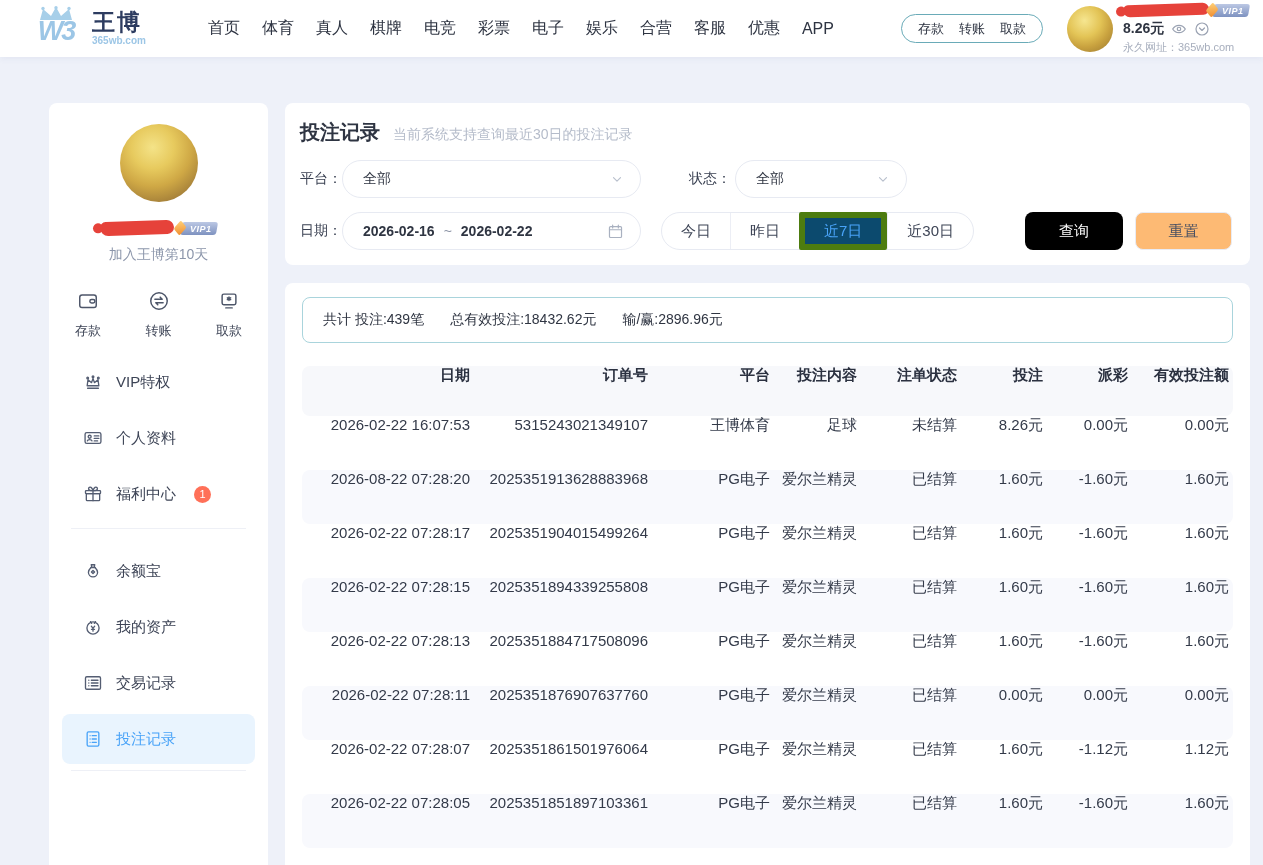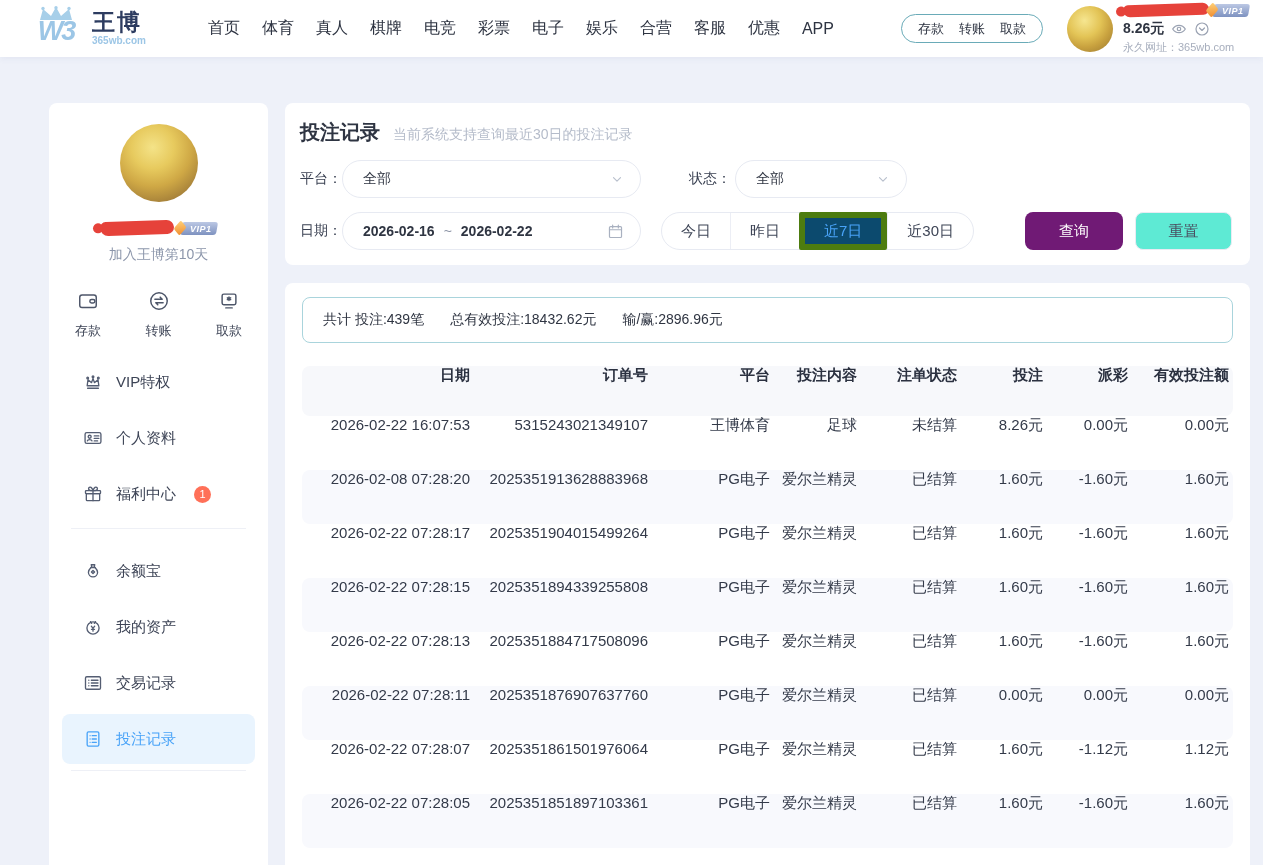--- a/index.html
+++ b/index.html
@@ -83,22 +83,22 @@
   .gap-status { margin-left:48px; }
   .date-pill { width:299px; font-weight:600; gap:9px; }
   .date-pill .cal { margin-left:auto; color:#a9b1c0; }
   .range-group { display:flex; align-items:stretch; height:38px; border:1px solid #e7eaf2; border-radius:19px;
                  margin-left:20px; overflow:visible; }
   .range-btn { display:flex; align-items:center; padding:0 19px; font-size:15px; color:#3f4657; cursor:pointer;
                border-left:1px solid #eceef5; }
   .range-btn:first-child { border-left:none; }
   .range-btn.active { border:6px solid #4d7c0f; border-radius:2px; color:#49a3f8; margin:-1px 0; position:relative; background:#0c4a6e; }
   .btn { height:38px; border-radius:8px; font-size:15px; display:flex; align-items:center; justify-content:center; cursor:pointer; }
-  .btn-primary { width:98px; margin-left:auto; background:#701a75; color:#fff; }
-  .btn-plain { width:97px; margin-left:12px; background:#5eead4; border:1px solid #e9ebf3; color:#4a5162; }
+  .btn-primary { width:98px; margin-left:auto; background:#000000; color:#fff; }
+  .btn-plain { width:97px; margin-left:12px; background:#fdba74; border:1px solid #e9ebf3; color:#4a5162; }
 
   
   .summary-bar { height:46px; border:1px solid #a9d4dc; border-radius:8px; display:flex; align-items:center;
                  padding-left:20px; gap:26px; font-size:14px; color:#2f3542; }
   .btable { margin-top:23px; }
   .trow { display:flex; height:54px; border-radius:8px; padding-right:4px; }
   .trow.head { height:50px; background:#f7f8fb; font-weight:700; color:#2b3140; }
   .trow.alt { background:#f8f9fd; }
   .cell { font-size:15px; color:#333a49; text-align:right; white-space:nowrap; overflow:hidden; }
   .trow.head .cell { color:#2b3140; }
@@ -346,21 +346,21 @@
             <div class="cell c0">2026-02-22 16:07:53</div>
             <div class="cell c1">5315243021349107</div>
             <div class="cell c2">王博体育</div>
             <div class="cell c3">足球</div>
             <div class="cell c4">未结算</div>
             <div class="cell c5">8.26元</div>
             <div class="cell c6">0.00元</div>
             <div class="cell c7">0.00元</div>
           </div>
           <div class="trow alt">
-            <div class="cell c0">2026-02-08 07:28:20</div>
+            <div class="cell c0">2026-08-22 07:28:20</div>
             <div class="cell c1">2025351913628883968</div>
             <div class="cell c2">PG电子</div>
             <div class="cell c3">爱尔兰精灵</div>
             <div class="cell c4">已结算</div>
             <div class="cell c5">1.60元</div>
             <div class="cell c6">-1.60元</div>
             <div class="cell c7">1.60元</div>
           </div>
           <div class="trow">
             <div class="cell c0">2026-02-22 07:28:17</div>

